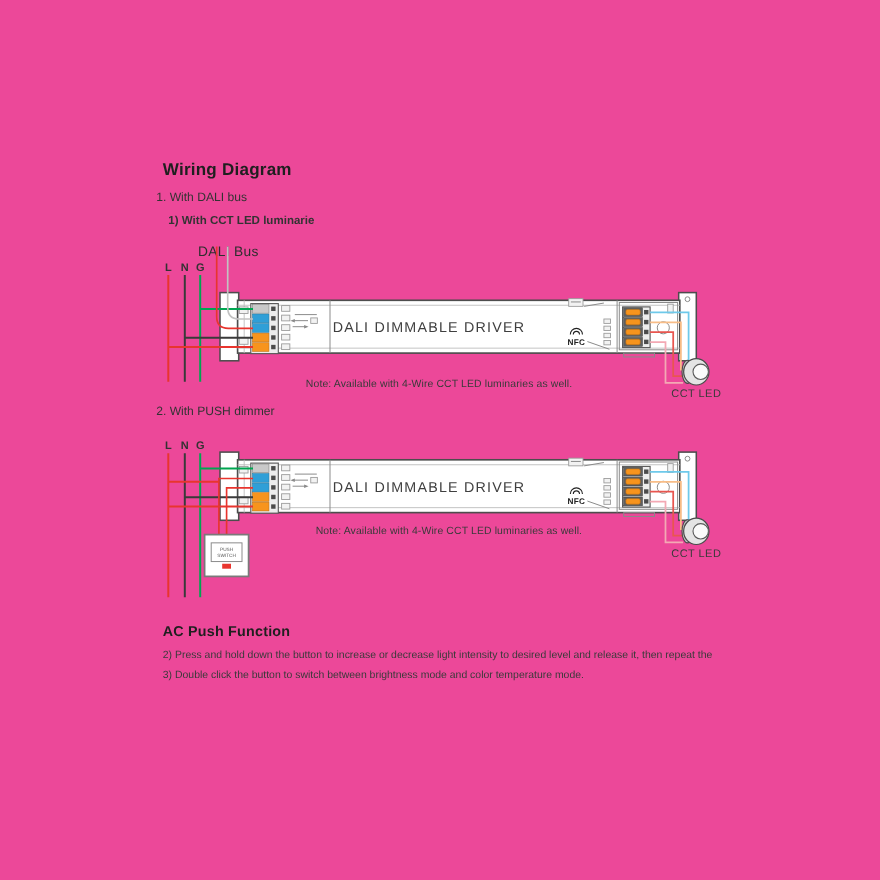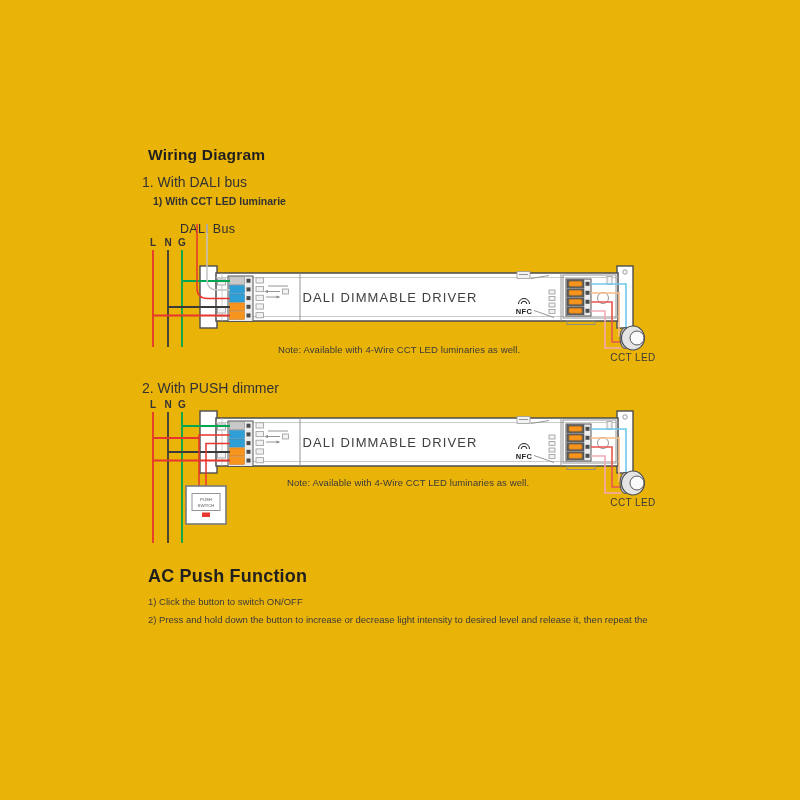--- a/index.html
+++ b/index.html
@@ -1,25 +1,25 @@
 <!DOCTYPE html>
 <html style="--wire-live: #e8352e; --wire-neutral: #3a3a3a; --wire-ground: #00a651; --wire-dali-gray: #c2c2c2; --wire-out-blue: #6ec9ea; --wire-out-orange: #f8bd87; --wire-out-red: #e8564f; --wire-out-pink: #f3a9b4; --terminal-blue: #2f9fd7; --terminal-orange: #f7941d;"><head>
 <meta charset="utf-8">
 <style>
   html,body{margin:0;padding:0;background:#fff;}
-  #stage{position:relative;width:800px;height:800px;background:#eab308;overflow:hidden;
+  #stage{position:relative;width:800px;height:800px;background:#ec4899;overflow:hidden;
          font-family:"Liberation Sans",sans-serif;color:#3a3a3a;}
   .abs{position:absolute;}
   .title{left:148px;top:146px;font-size:15.5px;font-weight:bold;color:#1f1f1f;letter-spacing:.2px;}
-  .sec-h{font-size:14px;color:#333;}
+  .sec-h{font-size:11px;color:#333;}
   .sub-h{font-size:10.5px;color:#333;}
   .bus-label{font-size:12.5px;color:#2e2e2e;letter-spacing:.3px;}
   .note{font-size:9.5px;color:#3a3a3a;letter-spacing:.1px;}
   .push-block{left:148px;top:566px;width:600px;}
-  .push-h{font-size:18px;font-weight:bold;color:#1f1f1f;margin:0 0 6px 0;letter-spacing:.2px;}
+  .push-h{font-size:13px;font-weight:bold;color:#1f1f1f;margin:0 0 6px 0;letter-spacing:.2px;}
   .push-line{font-size:9.5px;line-height:17.5px;white-space:nowrap;color:#3a3a3a;}
   svg.layer{position:absolute;left:0;top:0;}
   .case{fill:#ffffff;stroke:#4d4d4d;stroke-width:1.4;}
   .bodyrect{fill:#ffffff;stroke:#4d4d4d;stroke-width:1.5;}
   .ln{stroke:#8a8a8a;stroke-width:.9;fill:none;}
   .lnl{stroke:#bcbcbc;stroke-width:.8;fill:none;}
   .mini{fill:#f2f2f2;stroke:#9a9a9a;stroke-width:.8;}
   .tblock{fill:#ededed;stroke:#555;stroke-width:1;}
   .inner{fill:none;stroke:#8a8a8a;stroke-width:.9;}
   .darksq{fill:#4b4b4b;}
@@ -53,27 +53,27 @@
 </head>
 <body>
 
 <div id="stage">
 
   <div class="abs title">Wiring Diagram</div>
   <div class="abs sec-h" style="left:142px;top:174px;">1. With DALI bus</div>
   <div class="abs sub-h" style="left:153px;top:195px;font-weight:bold;">1) With CCT LED luminarie</div>
   <div class="abs bus-label" style="left:180px;top:222px;">DALI Bus</div>
   <div class="abs note" style="left:278px;top:344px;">Note: Available with 4-Wire CCT LED luminaries as well.</div>
-  <div class="abs sec-h" style="left:142px;top:380px;">2. With PUSH dimmer</div>
+  <div class="abs sec-h" style="left:142px;top:368px;">2. With PUSH dimmer</div>
   <div class="abs note" style="left:287px;top:477px;">Note: Available with 4-Wire CCT LED luminaries as well.</div>
 
   <div class="abs push-block">
     <div class="push-h">AC Push Function</div>
-    <div class="push-line">1) Click the button to switch ON/OFF</div>
     <div class="push-line">2) Press and hold down the button to increase or decrease light intensity to desired level and release it, then repeat the</div>
+    <div class="push-line">3) Double click the button to switch between brightness mode and color temperature mode.</div>
   </div>
 
   <svg class="layer" width="800" height="800" viewBox="0 0 800 800">
     <defs>
 
       <g id="driver-unit">
         <rect x="200" y="266" width="17" height="62" class="case"></rect>
         <rect x="617" y="266" width="16" height="62" class="case"></rect>
         <circle cx="625" cy="272" r="2.2" class="ln"></circle>
         <rect x="216" y="273" width="402" height="48" class="bodyrect"></rect>

